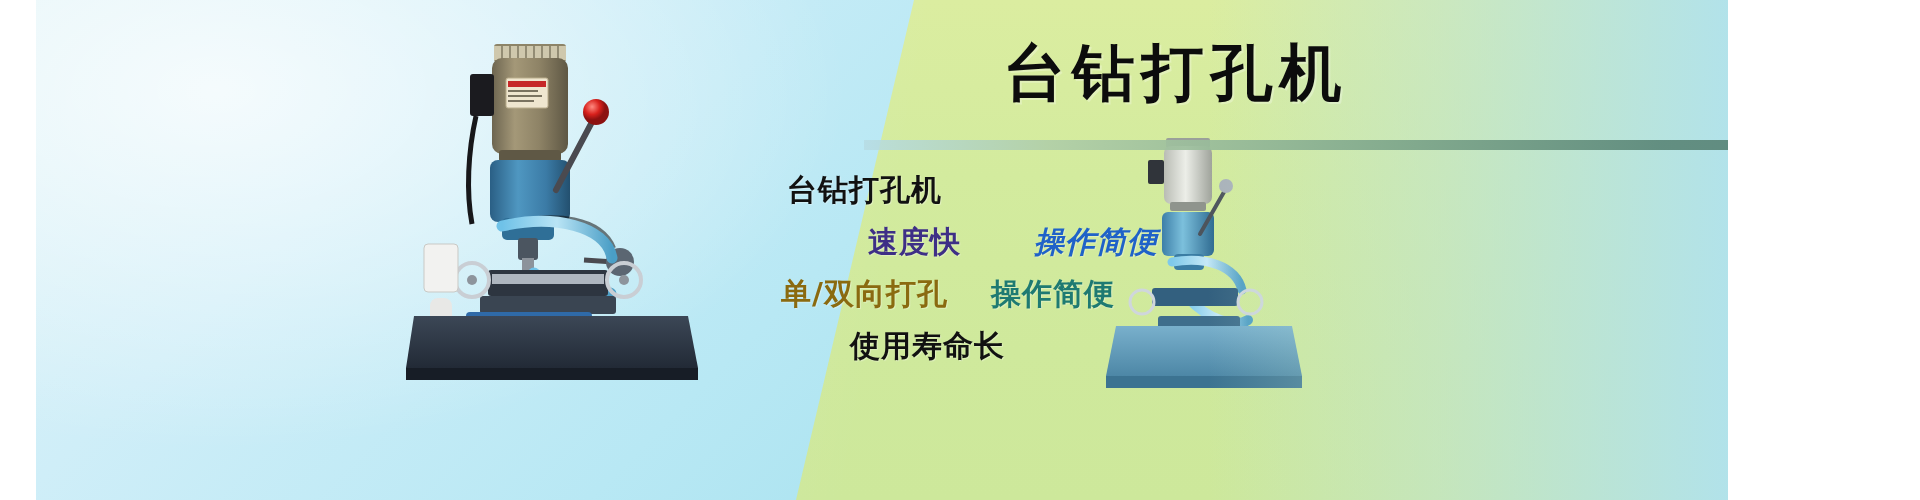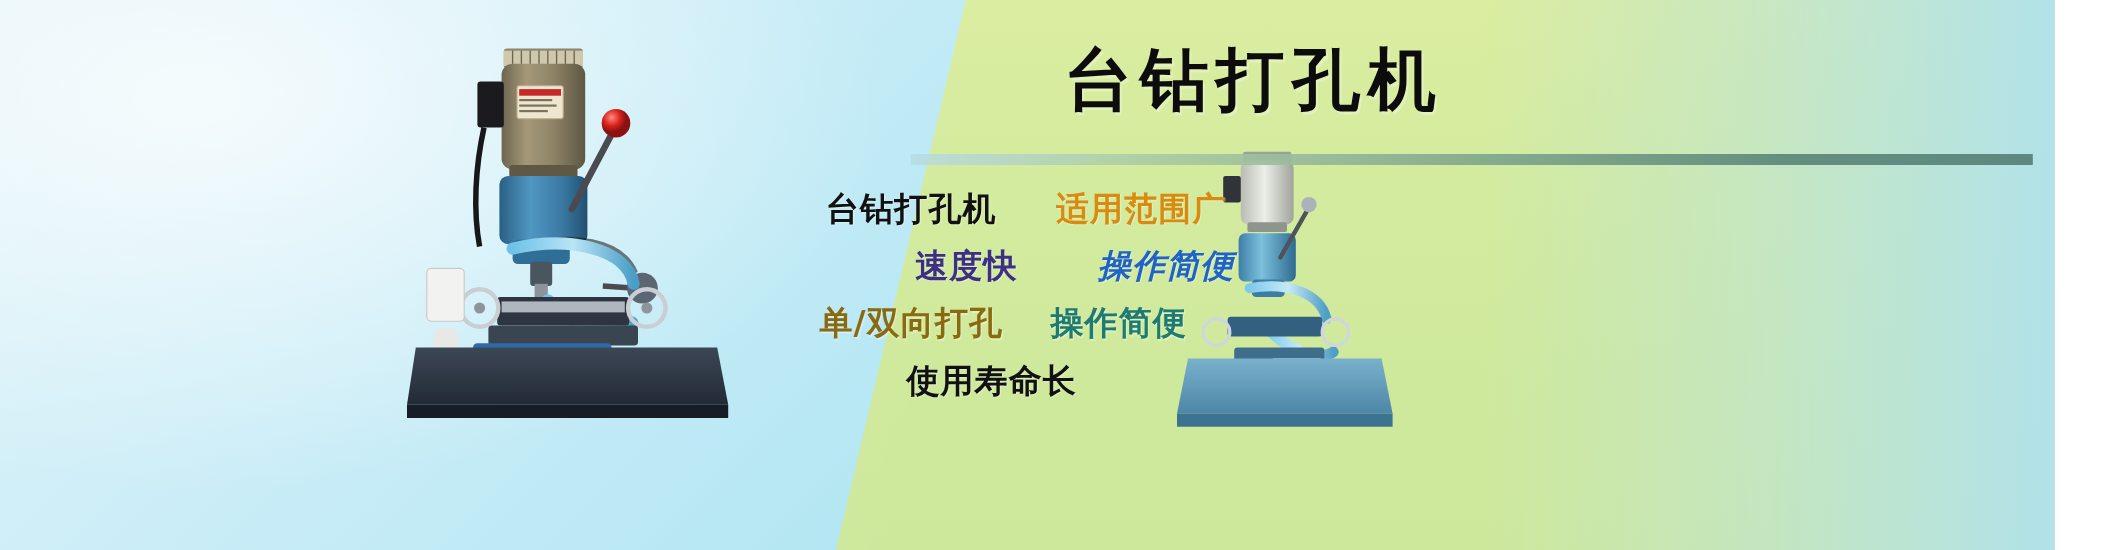--- a/index.html
+++ b/index.html
@@ -1,19 +1,19 @@
 <!DOCTYPE html>
 <html><head>
 <meta charset="utf-8">
 <style>
   html,body{margin:0;padding:0;}
   body{width:1920px;height:500px;overflow:hidden;font-family:"DejaVu Serif","Liberation Serif",serif;}
 
-  .banner{position:relative;width:1868px;height:500px;overflow:hidden;
-    background:linear-gradient(135deg,#dff3f7 0%,#cfeef8 22%,#b8e8f4 48%,#a8e2ef 66%,#bfe9e6 82%,#d9f2e4 100%);}
+  .banner{position:relative;width:1692px;height:500px;overflow:hidden;
+    background:linear-gradient(135deg,#dff3f7 0%,#cfeef8 22%,#b8e8f4 48%,#a8e2ef 66%,#bfe9e6 82%,#d9f2e4 100%);margin-left:36px;}
 
   
   .sheen{position:absolute;left:0;top:0;width:900px;height:500px;
     background:radial-gradient(ellipse at 20% 18%, rgba(255,255,255,.75) 0%, rgba(255,255,255,0) 62%);
     pointer-events:none;}
 
   
   .wedge{position:absolute;top:0;left:0;width:1920px;height:500px;
     background:linear-gradient(180deg,#dbeda0 0%,#d3eb9e 35%,#cfe99c 70%,#cde89b 100%);
     clip-path:polygon(878px 0px, 1920px 0px, 1920px 500px, 760px 500px);}
@@ -41,21 +41,21 @@
   .fitem{position:absolute;font-size:30px;font-weight:bold;white-space:nowrap;
     font-family:"DejaVu Serif","Liberation Serif",serif;letter-spacing:1px;
     text-shadow:1px 1px 1px rgba(255,255,255,.35);}
 
   .r1 .c1{left:-9px;top:0;}
   .r1 .c2{left:200px;top:0;}
   .r2 .c1{left:72px;top:0;}
   .r2 .c2{left:238px;top:0;}
   .r3 .c1{left:-15px;top:0;}
   .r3 .c2{left:195px;top:0;}
-  .r4 .c1{left:64px;top:0;}
+  .r4 .c1{left:54px;top:0;}
 
   
   .photoL{position:absolute;left:370px;top:12px;width:300px;height:370px;}
   .photoR{position:absolute;left:1060px;top:130px;width:220px;height:290px;}
 </style>
 </head>
 <body>
 
 <div class="banner">
 
@@ -200,21 +200,20 @@
 
   <div class="wedge-right-fade"></div>
 
   <div class="divider"></div>
 
   <div class="title">台钻打孔机</div>
 
   <div class="features">
     <div class="frow r1">
       <span class="fitem c1" style="color: rgb(17, 17, 17);">台钻打孔机</span>
-      <span class="fitem c2" style="color: rgb(217, 139, 16);">适用范围广</span>
     </div>
     <div class="frow r2">
       <span class="fitem c1" style="color: rgb(62, 47, 134);">速度快</span>
       <span class="fitem c2" style="color: rgb(31, 98, 200); font-style: italic;">操作简便</span>
     </div>
     <div class="frow r3">
       <span class="fitem c1" style="color: rgb(138, 106, 16);">单/双向打孔</span>
       <span class="fitem c2" style="color: rgb(30, 122, 114);">操作简便</span>
     </div>
     <div class="frow r4">

